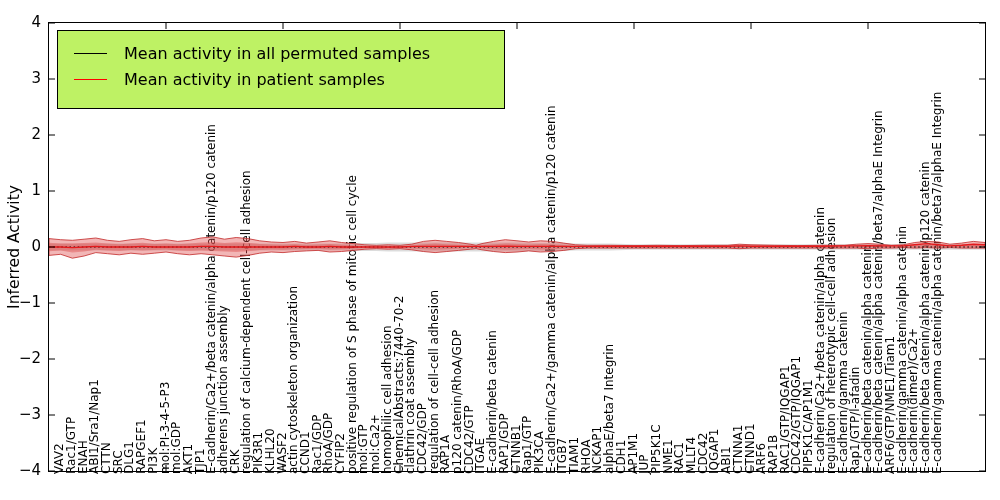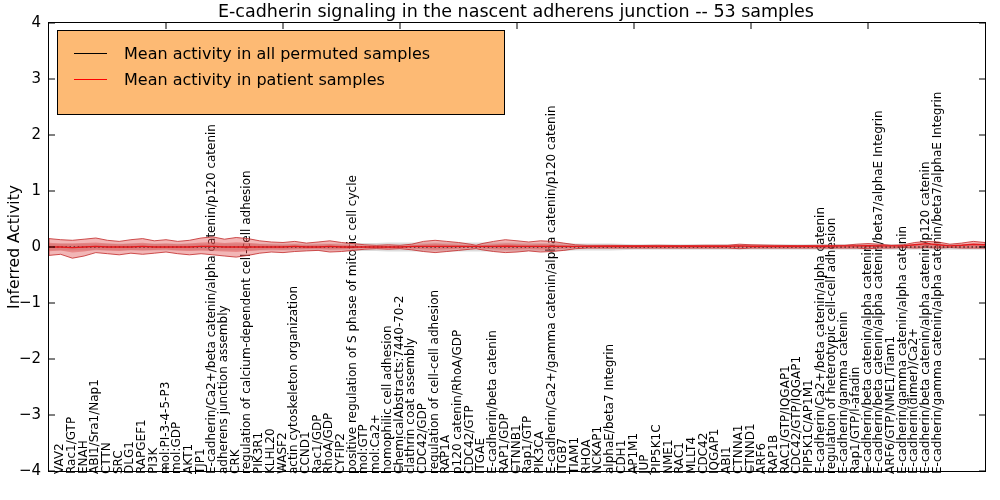--- a/index.html
+++ b/index.html
@@ -8,31 +8,30 @@
   .title{position:absolute;left:48px;top:1px;width:936px;text-align:center;font-size:17.5px;}
   .plot{position:absolute;left:48px;top:22px;width:936px;height:448px;border:1px solid #000;z-index:2;}
   .plot svg{position:absolute;left:0;top:0;}
   .ylabel{position:absolute;left:14px;top:247px;transform:translate(-50%,-50%) rotate(-90deg);
           white-space:nowrap;font-size:15.5px;}
   .xlabel{position:absolute;left:48px;top:477px;width:936px;text-align:center;font-size:15.5px;}
   .yt{position:absolute;left:0;width:41px;text-align:right;font-size:15px;line-height:18px;}
   .xl{position:absolute;z-index:1;}
   .xl span{display:inline-block;transform:rotate(-90deg);transform-origin:0 0;
            white-space:nowrap;font-size:12px;line-height:12px;}
-  .legend{position:absolute;left:57px;top:30px;width:448px;background:#fdba74;
-          border:1.3px solid #000;z-index:5;padding:9px 0 22px 14px;box-sizing:border-box;}
+  .legend{position:absolute;left:57px;top:30px;width:448px;background:#bef264;
+          border:1.3px solid #000;z-index:5;padding:9px 0 16px 14px;box-sizing:border-box;}
   .legend-row{display:flex;align-items:center;height:26px;}
   .swatch{display:inline-block;width:33px;height:0;border-top:1.6px solid #000;margin:0 17px 0 2px;}
   .legend-text{font-size:16px;}
 </style>
 </head>
 <body>
 
 <div class="figure">
-  <div class="title">E-cadherin signaling in the nascent adherens junction -- 53 samples</div>
   <div class="ylabel">Inferred Activity</div>
   <div id="yticks">
       <div class="yt" style="top: 13px;">4</div>
       <div class="yt" style="top: 69px;">3</div>
       <div class="yt" style="top: 125px;">2</div>
       <div class="yt" style="top: 181px;">1</div>
       <div class="yt" style="top: 237px;">0</div>
       <div class="yt" style="top: 293px;">−1</div>
       <div class="yt" style="top: 349px;">−2</div>
       <div class="yt" style="top: 405px;">−3</div>

